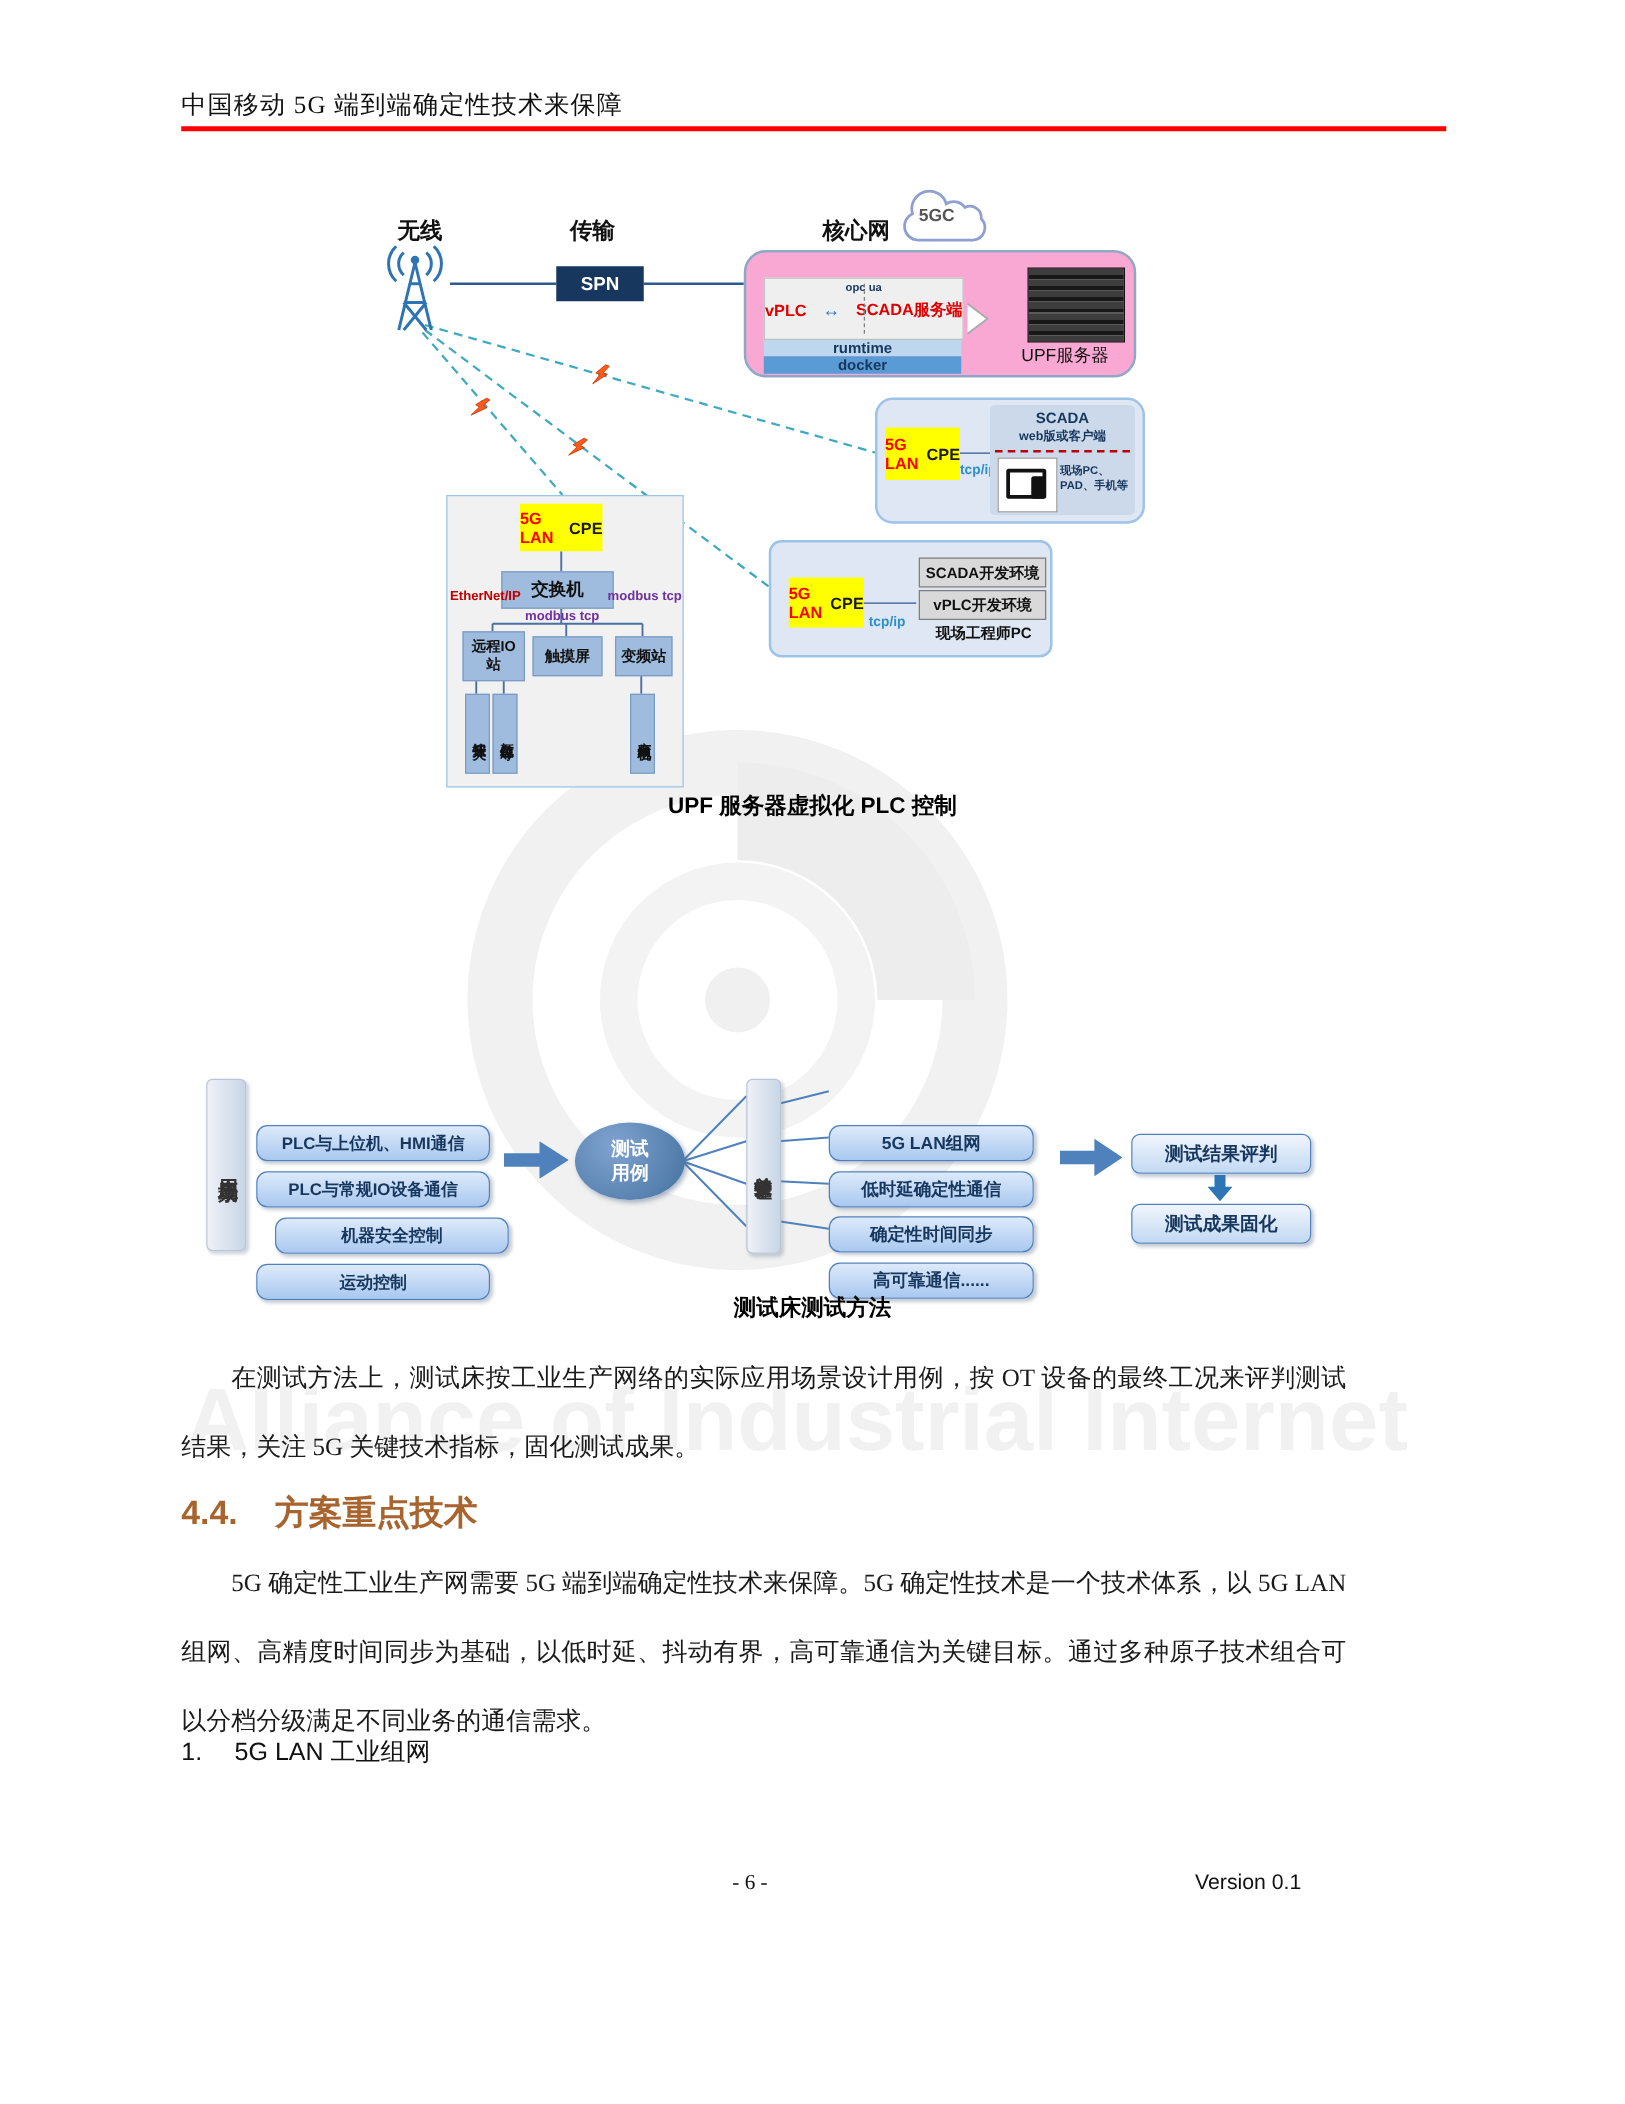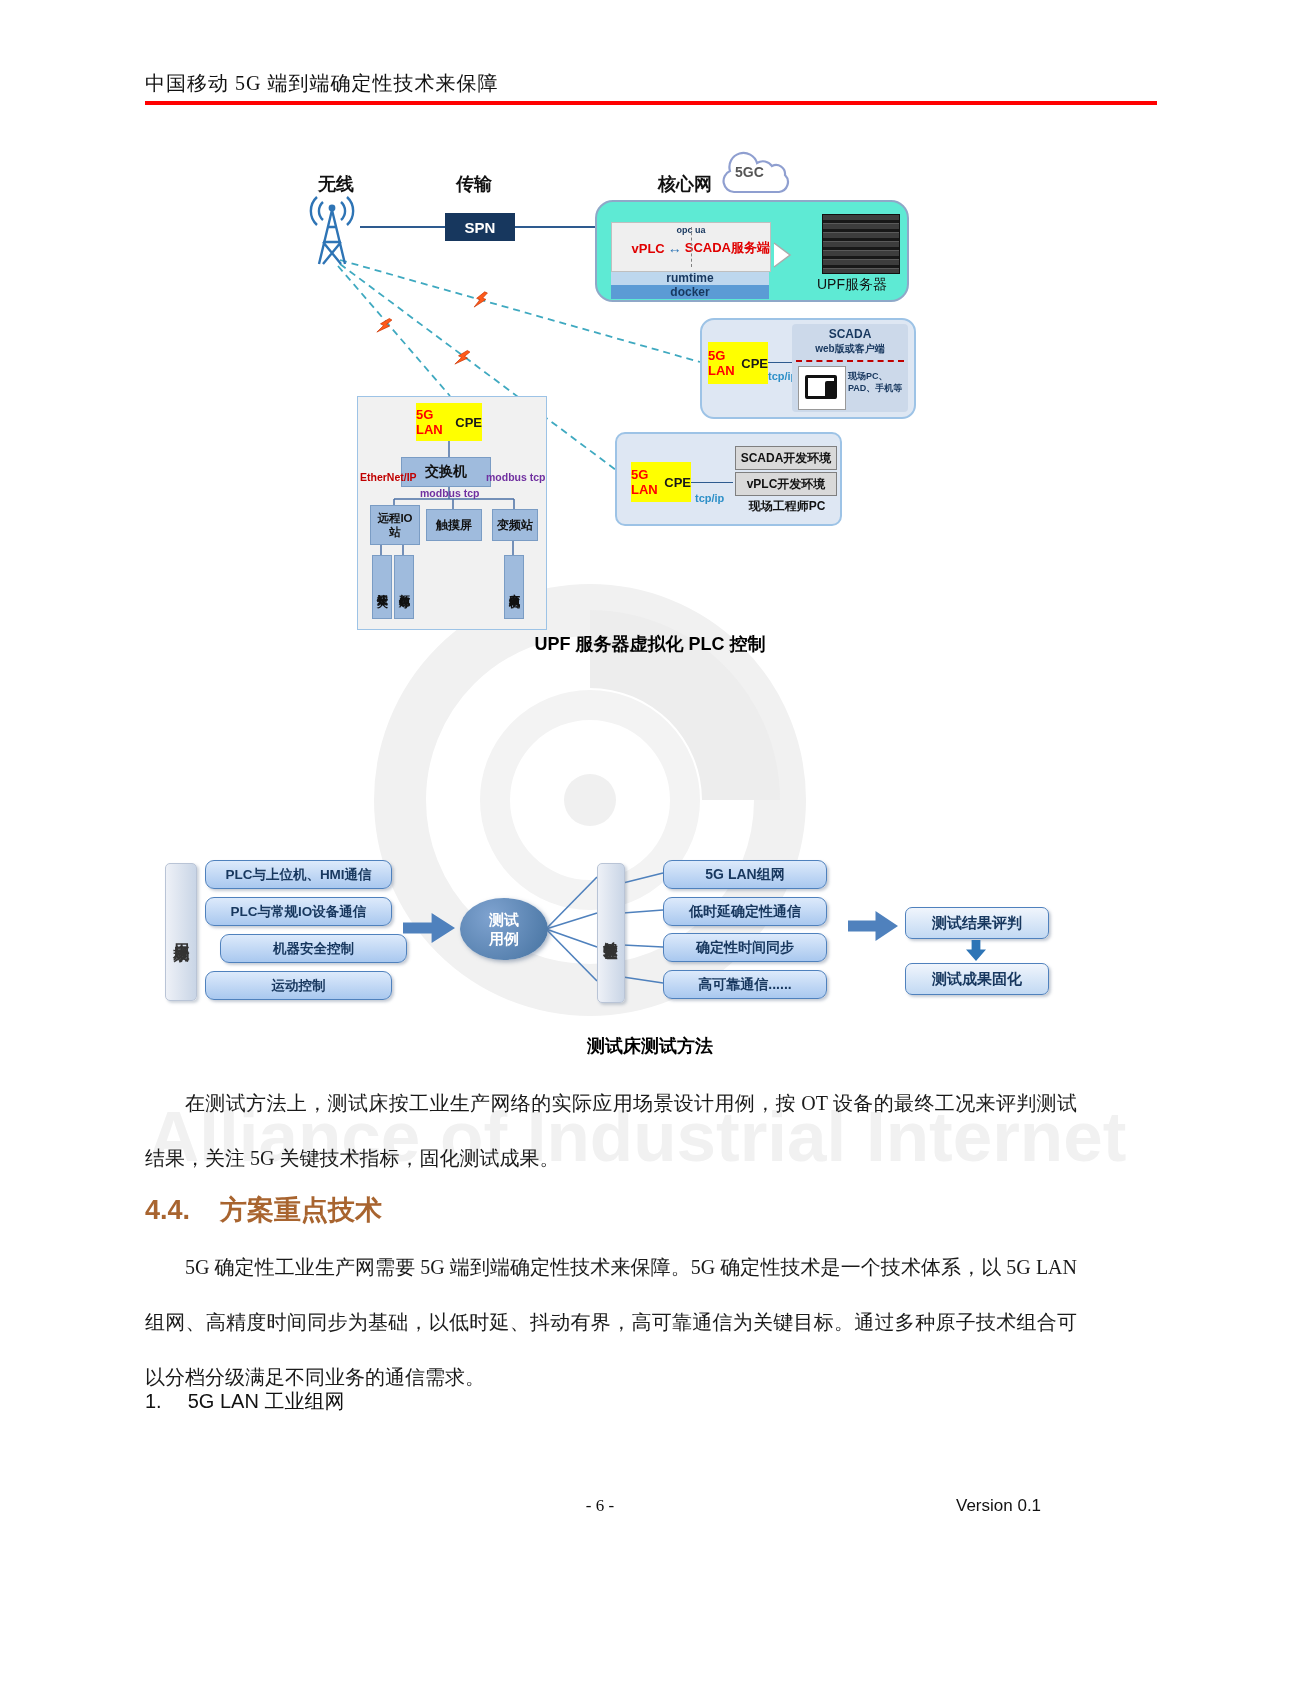--- a/index.html
+++ b/index.html
@@ -19,24 +19,24 @@
   .wm-en{left:148px;top:1096px;font-size:71px;font-weight:bold;color:#f1f1f1;
          white-space:nowrap;font-family:"Liberation Sans","DejaVu Sans",sans-serif;}
   .content{z-index:2;}
 
   
   .d1{left:280px;top:140px;width:660px;height:500px;font-family:"Liberation Sans","DejaVu Sans",sans-serif;}
   .d1-label{font-size:18px;font-weight:bold;color:#111;}
   .spn-box{left:165px;top:73px;width:70px;height:28px;background:#17375e;color:#fff;
            font-weight:bold;font-size:15px;display:flex;align-items:center;justify-content:center;}
   .cloud-text{left:455px;top:24px;font-size:14px;color:#555;font-weight:bold;}
-  .core-box{left:315px;top:60px;width:310px;height:98px;background:#5eead4;border:2px solid #8fa8c8;border-radius:18px;}
+  .core-box{left:315px;top:60px;width:310px;height:98px;background:#f9a8d4;border:2px solid #8fa8c8;border-radius:18px;}
   .vplc-panel{left:14px;top:20px;width:158px;height:48px;background:#efefef;border:1px solid #bfbfbf;}
   .opc-label{width:100%;text-align:center;top:2px;left:0;font-size:9px;font-weight:bold;color:#17375e;}
-  .vplc-row{top:16px;left:0;width:100%;display:flex;justify-content:flex-end;align-items:center;gap:3px;
+  .vplc-row{top:16px;left:0;width:100%;display:flex;justify-content:space-between;align-items:center;gap:3px;
             font-size:13px;font-weight:bold;color:#e00000;}
   .vplc-arrow{color:#2e75b6;font-size:14px;}
   .vplc-divider{left:79px;top:4px;height:40px;border-left:1px dashed #808080;}
   .bar{left:14px;width:158px;text-align:center;font-weight:bold;font-size:12px;color:#17375e;line-height:13px;}
   .bar-runtime{top:70px;height:13px;background:#bdd7ee;}
   .bar-docker{top:83px;height:14px;background:#5b9bd5;line-height:14px;}
   .server{left:225px;top:12px;width:76px;height:58px;border:1px solid #111;
           background:repeating-linear-gradient(180deg,#3d3d3d 0 5px,#181818 5px 8px,#5a5a5a 8px 9px);}
   .upf-label{left:200px;top:74px;width:110px;text-align:center;font-size:14px;color:#111;}
   .rbox{background:#dee7f3;border:2px solid #9dc3e6;border-radius:14px;}
@@ -77,21 +77,21 @@
              font-family:"Liberation Sans","DejaVu Sans",sans-serif;}
   .list-item .li-label{margin-left:26px;}
 
   
   .d2{left:160px;top:855px;width:900px;height:150px;font-family:"Liberation Sans","DejaVu Sans",sans-serif;}
   .vbar{background:linear-gradient(90deg,#eef1f7,#c9d5e6);border:1px solid #b9c4d6;border-radius:5px;
         display:flex;align-items:center;justify-content:center;font-weight:bold;color:#333;
         box-shadow:2px 2px 3px rgba(110,125,150,.35);}
   .fbox{background:linear-gradient(180deg,#ddeafb 0%,#a9c8ef 100%);border:1.5px solid #4f81bd;border-radius:9px;
         display:flex;align-items:center;justify-content:center;font-weight:bold;color:#17375e;font-size:13.5px;
-        box-shadow:2px 2px 3px rgba(110,125,150,.4);}
+        box-shadow:2px 2px 3px rgba(110,125,150,.4);margin-top:40px;}
   .rres{background:linear-gradient(180deg,#f0f5fc 0%,#c2d9f3 100%);border:1.5px solid #4f81bd;border-radius:7px;
         display:flex;align-items:center;justify-content:center;font-weight:bold;color:#17375e;font-size:15px;
         box-shadow:2px 2px 3px rgba(110,125,150,.4);}
   .block-arrow{background:#4f81bd;}
   .arrow-right{clip-path:polygon(0 32%,55% 32%,55% 0,100% 50%,55% 100%,55% 68%,0 68%);}
   .arrow-down{clip-path:polygon(28% 0,72% 0,72% 45%,100% 45%,50% 100%,0 45%,28% 45%);background:#2e75b6;}
   .ellipse{left:300px;top:43px;width:88px;height:62px;border-radius:50%;
            background:radial-gradient(circle at 35% 30%,#7fa3d0,#44719f);color:#fff;font-weight:bold;font-size:15px;
            display:flex;flex-direction:column;align-items:center;justify-content:center;line-height:19px;
            box-shadow:2px 2px 4px rgba(90,110,140,.5);}

